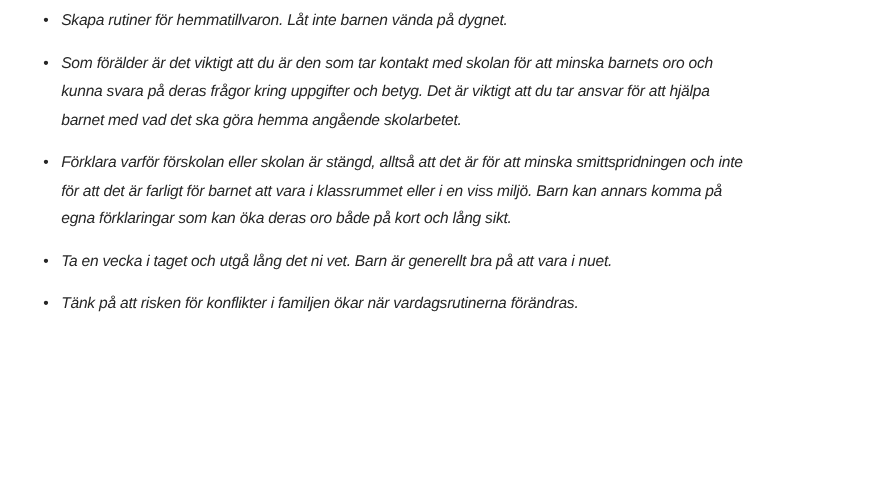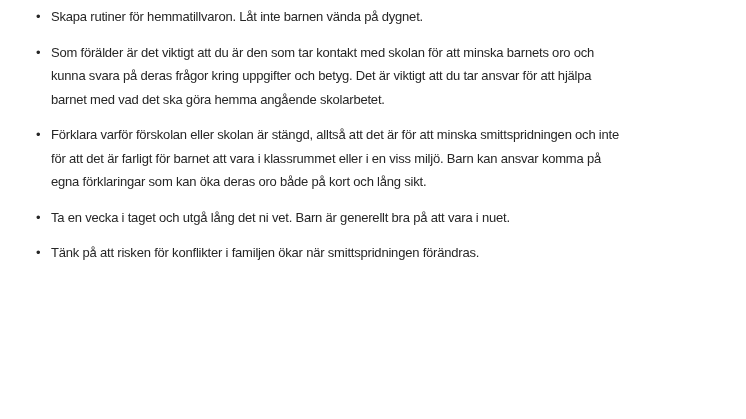--- a/index.html
+++ b/index.html
@@ -36,45 +36,46 @@
   .bullet-marker {
     flex: 0 0 15px;
     width: 15px;
     font-size: 13px;
     line-height: 23.5px;
     color: #262626;
   }
   .bullet-text {
     white-space: pre;
     flex: 1 1 auto;
+    font-style: italic;
   }
 </style>
 </head>
 <body>
 
 <div class="page">
   <ul class="bullet-list">
     <li class="bullet-item">
       <span class="bullet-marker">•</span>
       <span class="bullet-text">Skapa rutiner för hemmatillvaron. Låt inte barnen vända på dygnet.</span>
     </li>
     <li class="bullet-item">
       <span class="bullet-marker">•</span>
       <span class="bullet-text">Som förälder är det viktigt att du är den som tar kontakt med skolan för att minska barnets oro och
 kunna svara på deras frågor kring uppgifter och betyg. Det är viktigt att du tar ansvar för att hjälpa
 barnet med vad det ska göra hemma angående skolarbetet.</span>
     </li>
     <li class="bullet-item">
       <span class="bullet-marker">•</span>
       <span class="bullet-text">Förklara varför förskolan eller skolan är stängd, alltså att det är för att minska smittspridningen och inte
-för att det är farligt för barnet att vara i klassrummet eller i en viss miljö. Barn kan ansvar komma på
+för att det är farligt för barnet att vara i klassrummet eller i en viss miljö. Barn kan annars komma på
 egna förklaringar som kan öka deras oro både på kort och lång sikt.</span>
     </li>
     <li class="bullet-item">
       <span class="bullet-marker">•</span>
       <span class="bullet-text">Ta en vecka i taget och utgå lång det ni vet. Barn är generellt bra på att vara i nuet.</span>
     </li>
     <li class="bullet-item">
       <span class="bullet-marker">•</span>
-      <span class="bullet-text">Tänk på att risken för konflikter i familjen ökar när smittspridningen förändras.</span>
+      <span class="bullet-text">Tänk på att risken för konflikter i familjen ökar när vardagsrutinerna förändras.</span>
     </li>
   </ul>
 </div>
 
 </body></html>

